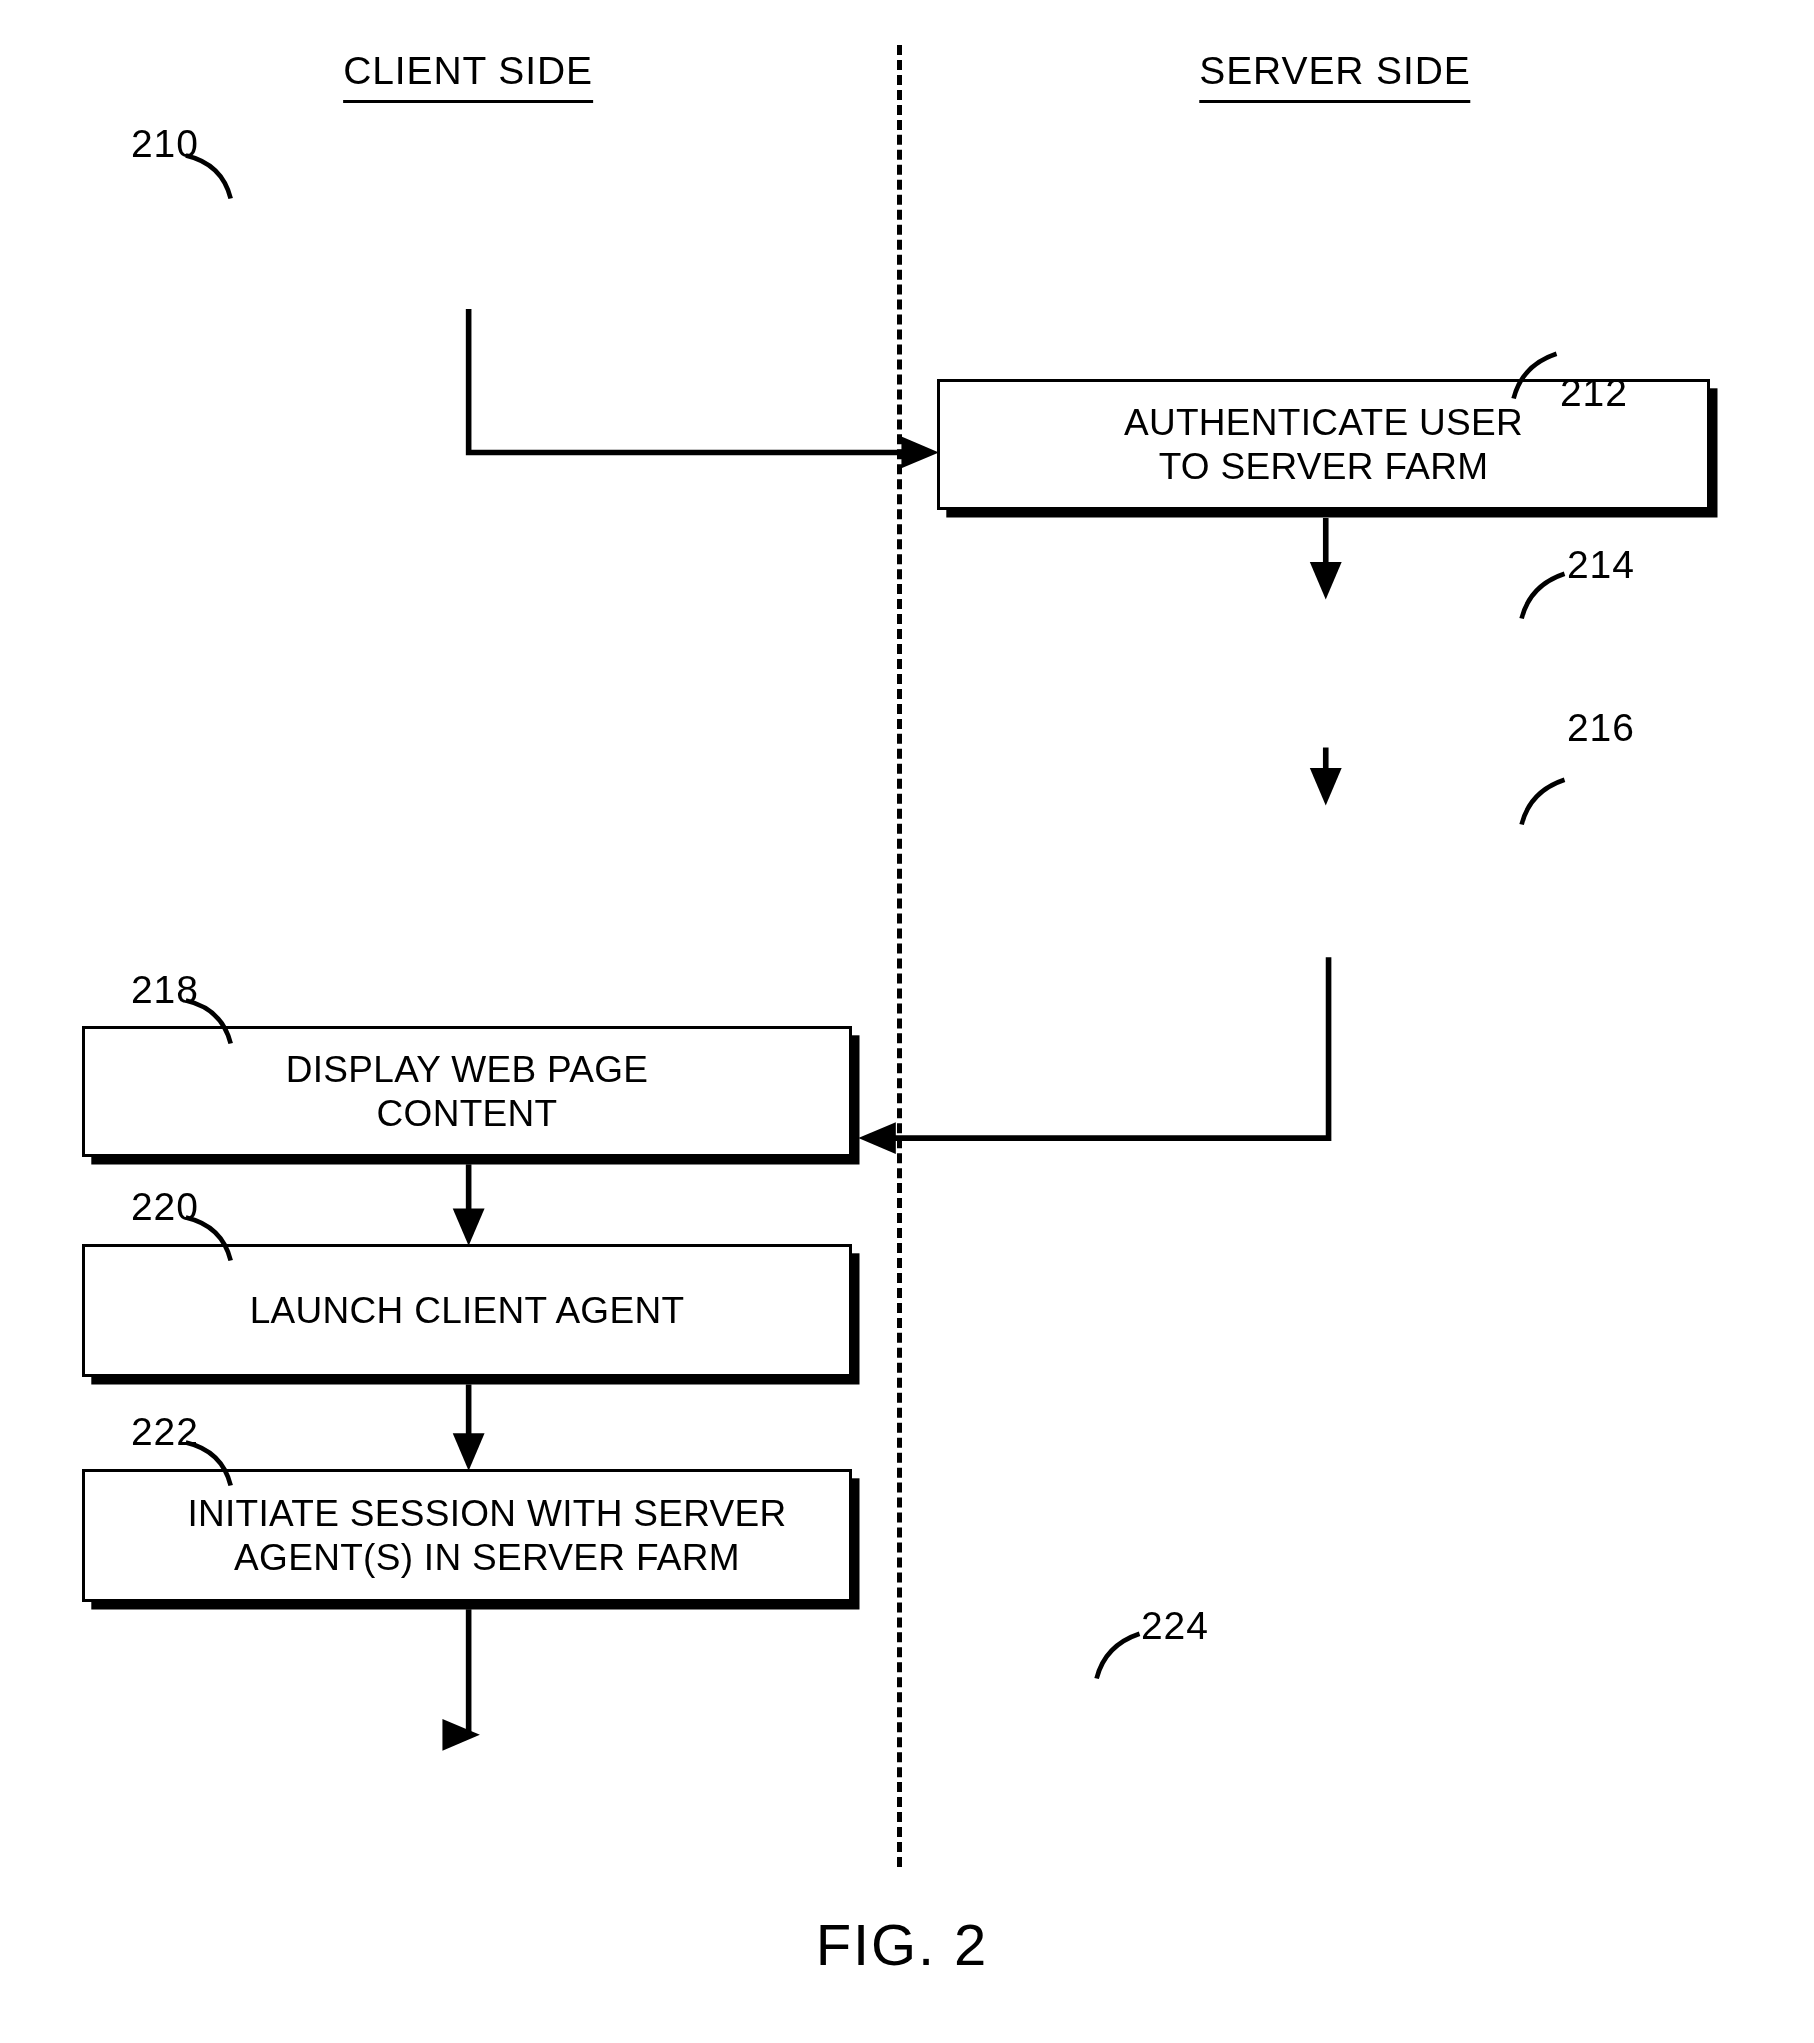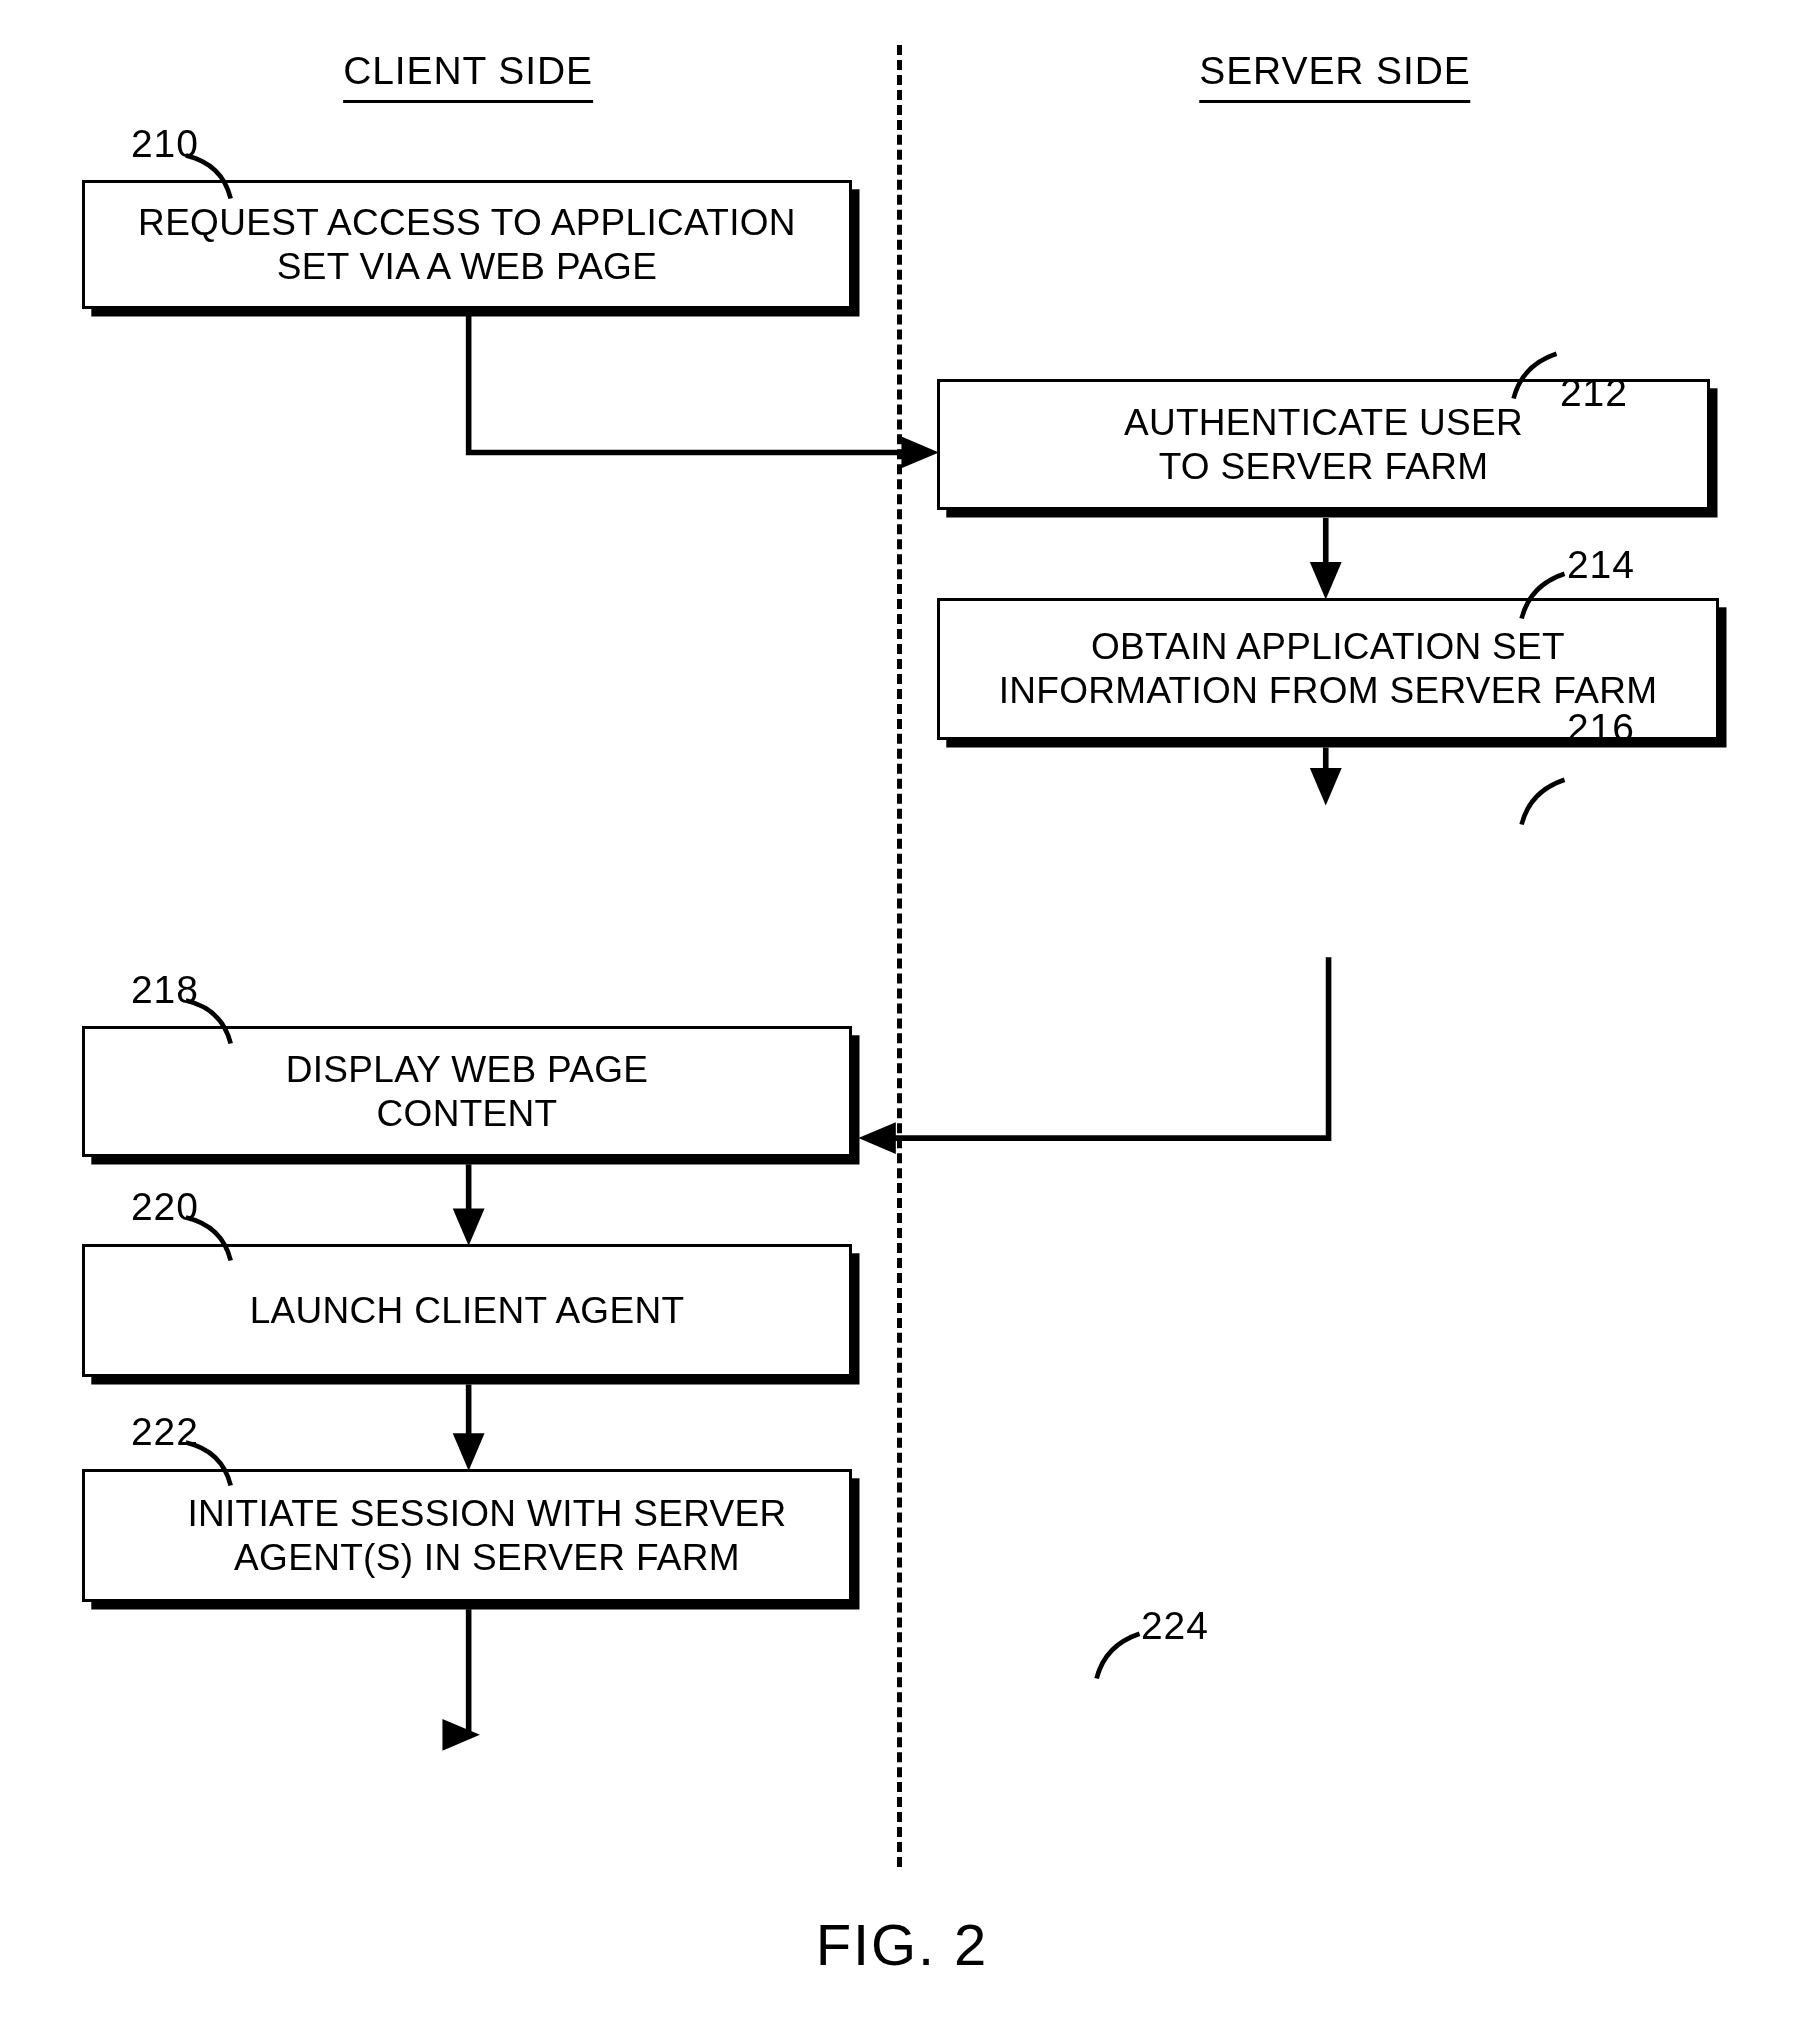--- a/index.html
+++ b/index.html
@@ -166,34 +166,26 @@
   <div class="refnum" style="left:131px; top:1410px;">222</div>
   <svg class="leader" style="left:184px; top:1437px; width:84px; height:56px;" viewBox="0 0 90 60" width="84" height="56">
     <path d="M2,6 C28,12 44,28 50,52" fill="none" stroke="#000" stroke-width="5"></path>
   </svg>
 
   <div class="refnum" style="left:1141px; top:1604px;">224</div>
   <svg class="leader" style="left:1091px; top:1630px; width:84px; height:56px;" viewBox="0 0 90 60" width="84" height="56">
     <path d="M52,4 C28,12 12,28 6,52" fill="none" stroke="#000" stroke-width="5"></path>
   </svg>
 
-  <div class="pbox" style="left:82px; top:180px; width:770px; height:129px;">
-    <span class="ptext">REQUEST ACCESS TO APPLICATION
-SET VIA A WEB PAGE</span>
-  </div>
 
   <div class="pbox" style="left:937px; top:379px; width:773px; height:131px;">
     <span class="ptext">AUTHENTICATE USER
 TO SERVER FARM</span>
   </div>
 
-  <div class="pbox" style="left:937px; top:598px; width:782px; height:142px;">
-    <span class="ptext">OBTAIN APPLICATION SET
-INFORMATION FROM SERVER FARM</span>
-  </div>
 
 
   <div class="pbox" style="left:82px; top:1026px; width:770px; height:131px;">
     <span class="ptext">DISPLAY WEB PAGE
 CONTENT</span>
   </div>
 
   <div class="pbox" style="left:82px; top:1244px; width:770px; height:133px;">
     <span class="ptext">LAUNCH CLIENT AGENT</span>
   </div>

